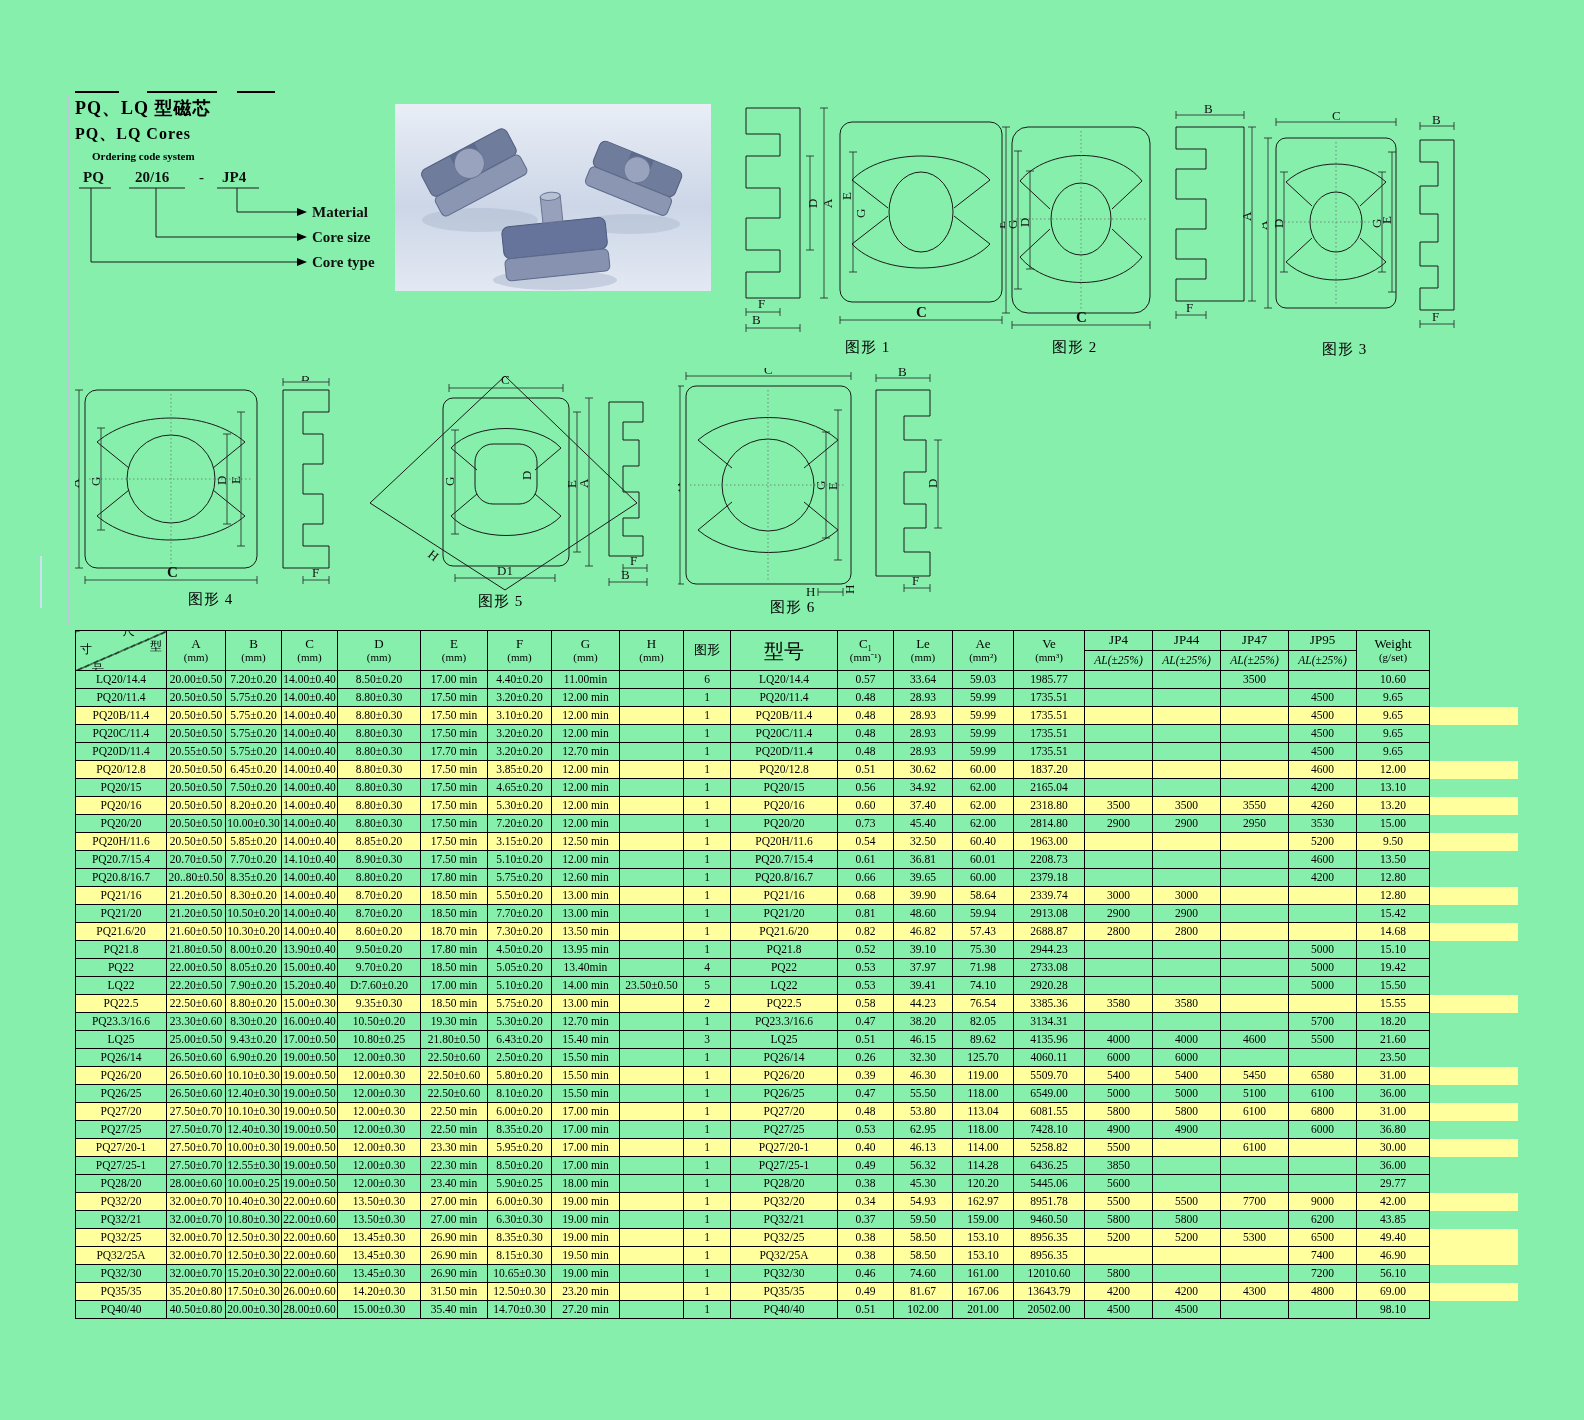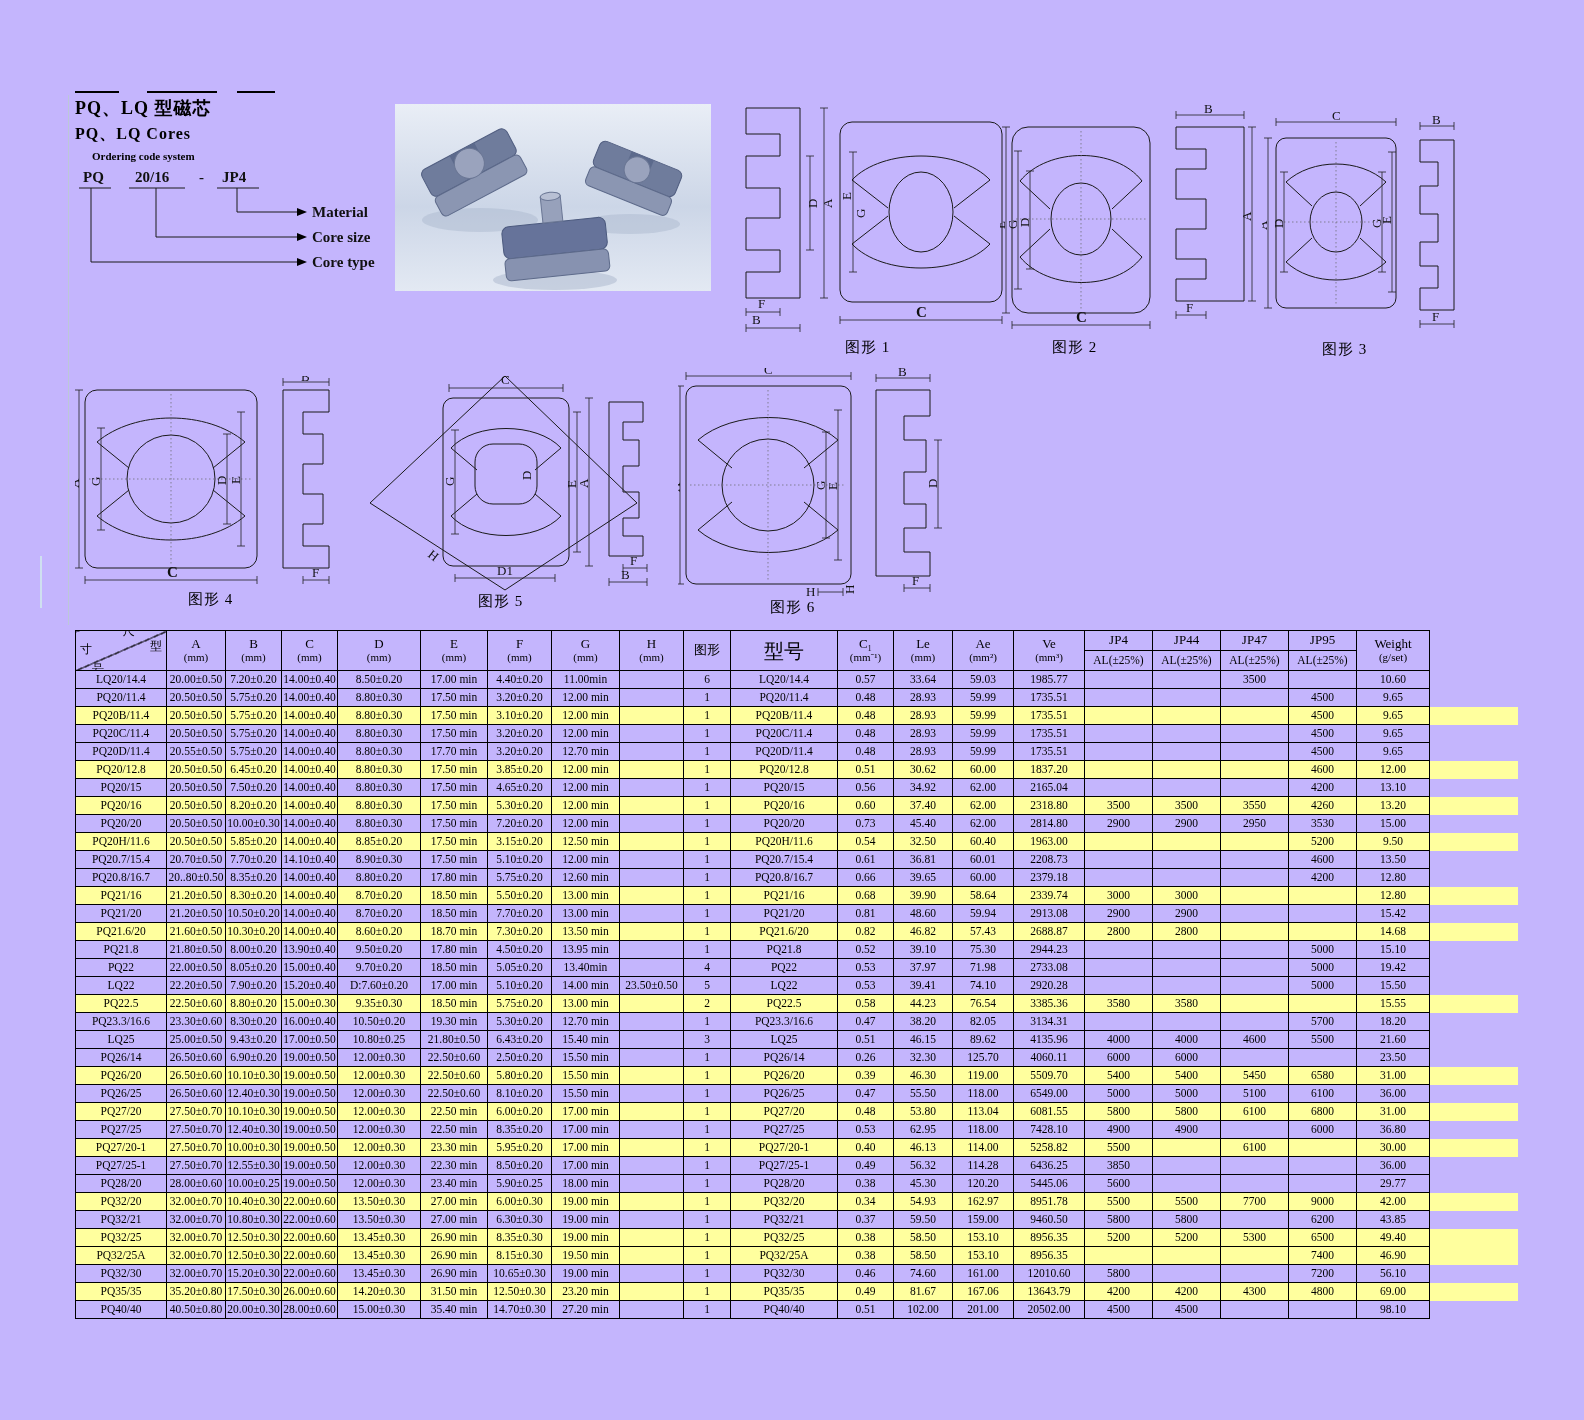--- a/index.html
+++ b/index.html
@@ -1,17 +1,17 @@
 <!DOCTYPE html>
 <html style="--hl: #ffff9e;"><head>
 <meta charset="utf-8">
 <style>
   :root{ --hl:#ffff9e; }
   html,body{margin:0;padding:0;background:#fff;}
-  .page{position:relative;width:1584px;height:1420px;background:#c4b5fd;overflow:hidden;
+  .page{position:relative;width:1584px;height:1420px;background:#86efac;overflow:hidden;
         font-family:"Liberation Serif",serif;color:#000;}
   .abs{position:absolute;}
   .ovl{position:absolute;height:2px;background:#000;}
   .left-rule{position:absolute;left:68px;top:95px;width:1px;height:530px;background:#bcc8d8;}
   .blue-tick{position:absolute;left:40px;top:556px;width:2px;height:52px;background:#cfe0f0;}
 
   .t1{font-size:18px;font-weight:bold;letter-spacing:1px;}
   .t2{font-size:16px;font-weight:bold;letter-spacing:1px;}
   .t3{font-size:11px;font-weight:bold;margin-left:17px;}
 
@@ -23,21 +23,21 @@
 
   .figcap{position:absolute;font-size:15px;letter-spacing:1px;}
 
   table.core{border-collapse:collapse;table-layout:fixed;font-size:11.5px;line-height:1.1;}
   table.core th,table.core td{border:1px solid #000;padding:0 1px;text-align:center;
       font-weight:normal;height:17px;overflow:hidden;white-space:nowrap;}
   table.core thead th{height:19px;}
   table.core .h1{font-size:13px;}
   table.core .h2{font-size:11px;}
   table.core .hbig{font-size:20px;}
-  table.core .al{font-size:11.5px;}
+  table.core .al{font-size:11.5px;font-style:italic;}
   table.core tr.hl td{background:var(--hl);}
   table.core .ext{border:none;background:transparent;}
   table.core tr.hl td.ext{background:var(--hl);}
   th.diag{position:relative;overflow:hidden;background:
      linear-gradient(to bottom right, transparent 49.2%, #000 49.2%, #000 50.8%, transparent 50.8%);}
   th.diag span{position:absolute;font-size:12px;}
   .dg-t{left:52%;top:-6px;} .dg-r{right:4px;top:9px;} .dg-l{left:4px;top:12px;} .dg-b{left:16px;bottom:-6px;}
 </style>
 </head>
 <body>

